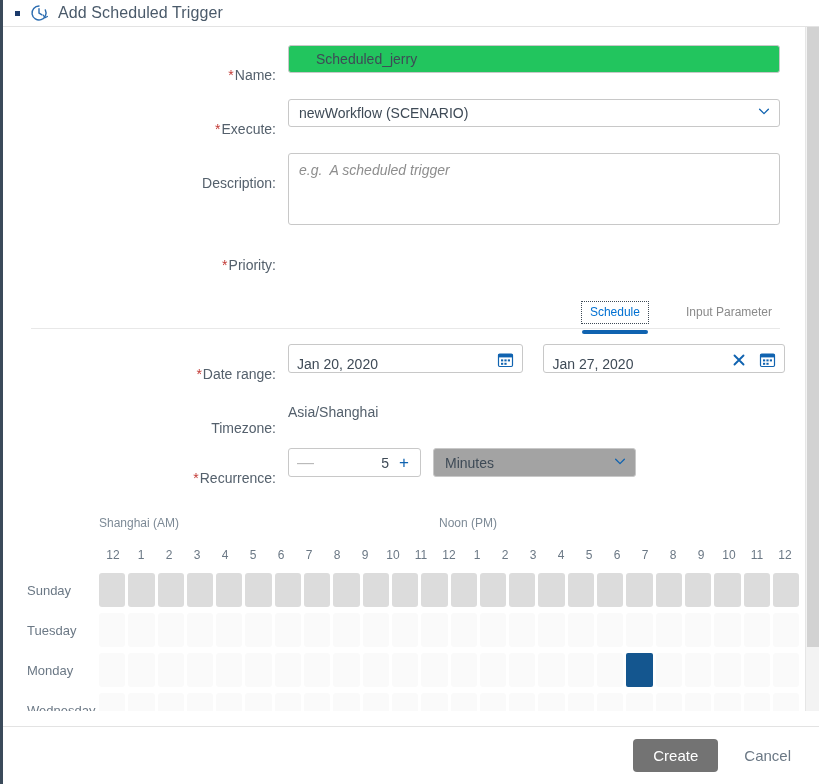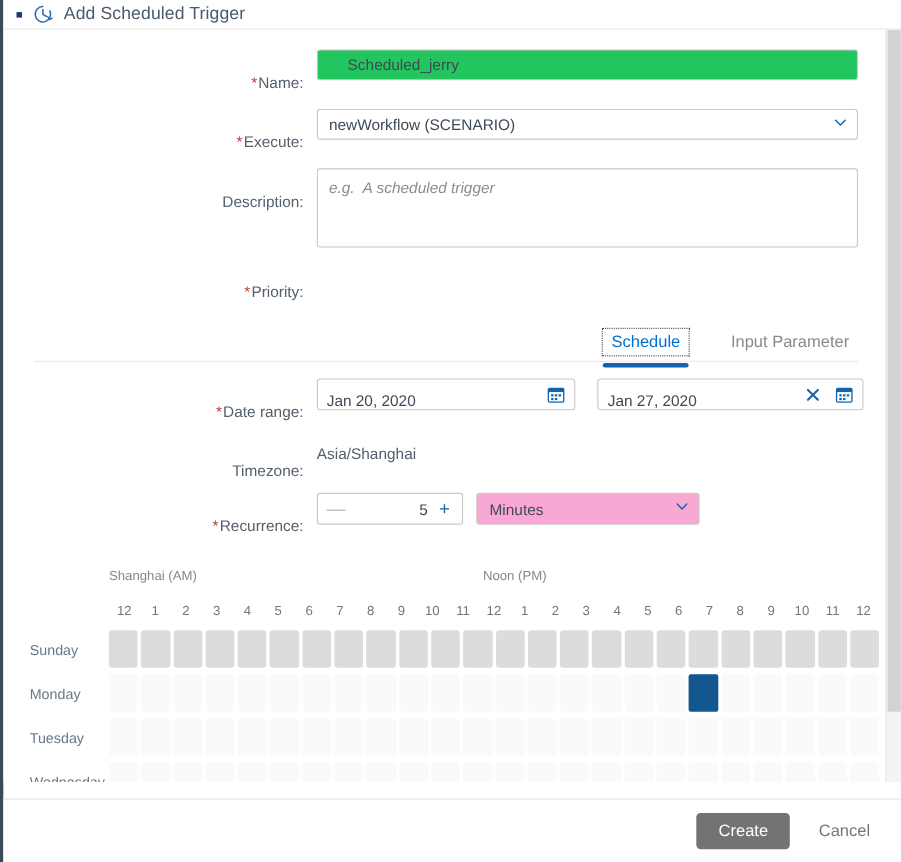--- a/index.html
+++ b/index.html
@@ -137,21 +137,21 @@
   }
   .tabs {
     display: flex;
     justify-content: flex-end;
     padding-right: 28px;
     gap: 30px;
     align-items: flex-end;
     height: 30px;
   }
   .tab {
-    font-size: 15px;
+    font-size: 12px;
     color: #8a8a8a;
     padding: 3px 8px 4px 8px;
     position: relative;
     cursor: pointer;
   }
   .tab.active { color: #0070d2; outline: 1px dotted #3e4a56; }
   .tab-underline {
     position: absolute;
     left: 0; right: 0; bottom: -11px;
     height: 4px;
@@ -197,21 +197,21 @@
     align-items: center;
     padding: 0 8px;
   }
   .step-minus { color: #b9b9b9; font-size: 17px; flex: none; width: 16px; text-align: center; line-height: 1; }
   .step-num { flex: 1; text-align: right; font-size: 14px; color: #3e4a56; padding-right: 7px; }
   .step-plus { color: #1063b0; font-size: 17px; flex: none; width: 16px; text-align: center; line-height: 1; }
   .unit-select {
     width: 203px; height: 29px;
     border: 1px solid #c8c8c8;
     border-radius: 3px;
-    background: #f9a8d4;
+    background: #a3a3a3;
     display: flex; align-items: center;
     padding: 0 8px 0 11px;
     margin-left: 12px;
   }
 
   
   .grid-area { margin-top: 24px; padding-left: 24px; }
   .grid-legend {
     position: relative;
     height: 20px;
@@ -488,70 +488,70 @@
                 <div class="cell filled"></div>
                 <div class="cell filled"></div>
                 <div class="cell filled"></div>
                 <div class="cell filled"></div>
                 <div class="cell filled"></div>
                 <div class="cell filled"></div>
                 <div class="cell filled"></div>
               </div>
             </div>
             <div class="grid-row">
-              <div class="day-label">Monday</div>
+              <div class="day-label">Tuesday</div>
               <div class="cells">
                 <div class="cell"></div>
                 <div class="cell"></div>
                 <div class="cell"></div>
                 <div class="cell"></div>
                 <div class="cell"></div>
                 <div class="cell"></div>
                 <div class="cell"></div>
                 <div class="cell"></div>
                 <div class="cell"></div>
                 <div class="cell"></div>
                 <div class="cell"></div>
                 <div class="cell"></div>
                 <div class="cell"></div>
                 <div class="cell"></div>
                 <div class="cell"></div>
                 <div class="cell"></div>
                 <div class="cell"></div>
                 <div class="cell"></div>
-                <div class="cell active"></div>
+                <div class="cell"></div>
                 <div class="cell"></div>
                 <div class="cell"></div>
                 <div class="cell"></div>
                 <div class="cell"></div>
                 <div class="cell"></div>
               </div>
             </div>
             <div class="grid-row">
-              <div class="day-label">Tuesday</div>
+              <div class="day-label">Monday</div>
               <div class="cells">
                 <div class="cell"></div>
                 <div class="cell"></div>
                 <div class="cell"></div>
                 <div class="cell"></div>
                 <div class="cell"></div>
                 <div class="cell"></div>
                 <div class="cell"></div>
                 <div class="cell"></div>
                 <div class="cell"></div>
                 <div class="cell"></div>
                 <div class="cell"></div>
                 <div class="cell"></div>
                 <div class="cell"></div>
                 <div class="cell"></div>
                 <div class="cell"></div>
                 <div class="cell"></div>
                 <div class="cell"></div>
                 <div class="cell"></div>
-                <div class="cell"></div>
+                <div class="cell active"></div>
                 <div class="cell"></div>
                 <div class="cell"></div>
                 <div class="cell"></div>
                 <div class="cell"></div>
                 <div class="cell"></div>
               </div>
             </div>
             <div class="grid-row">
               <div class="day-label">Wednesday</div>
               <div class="cells">

